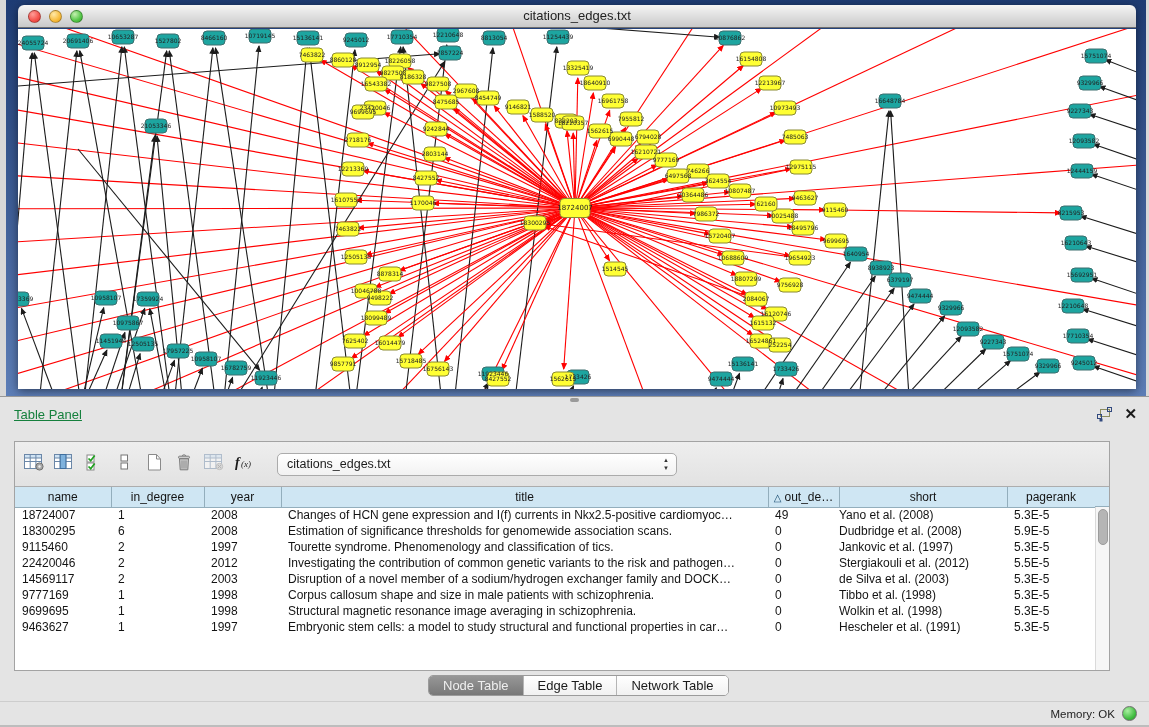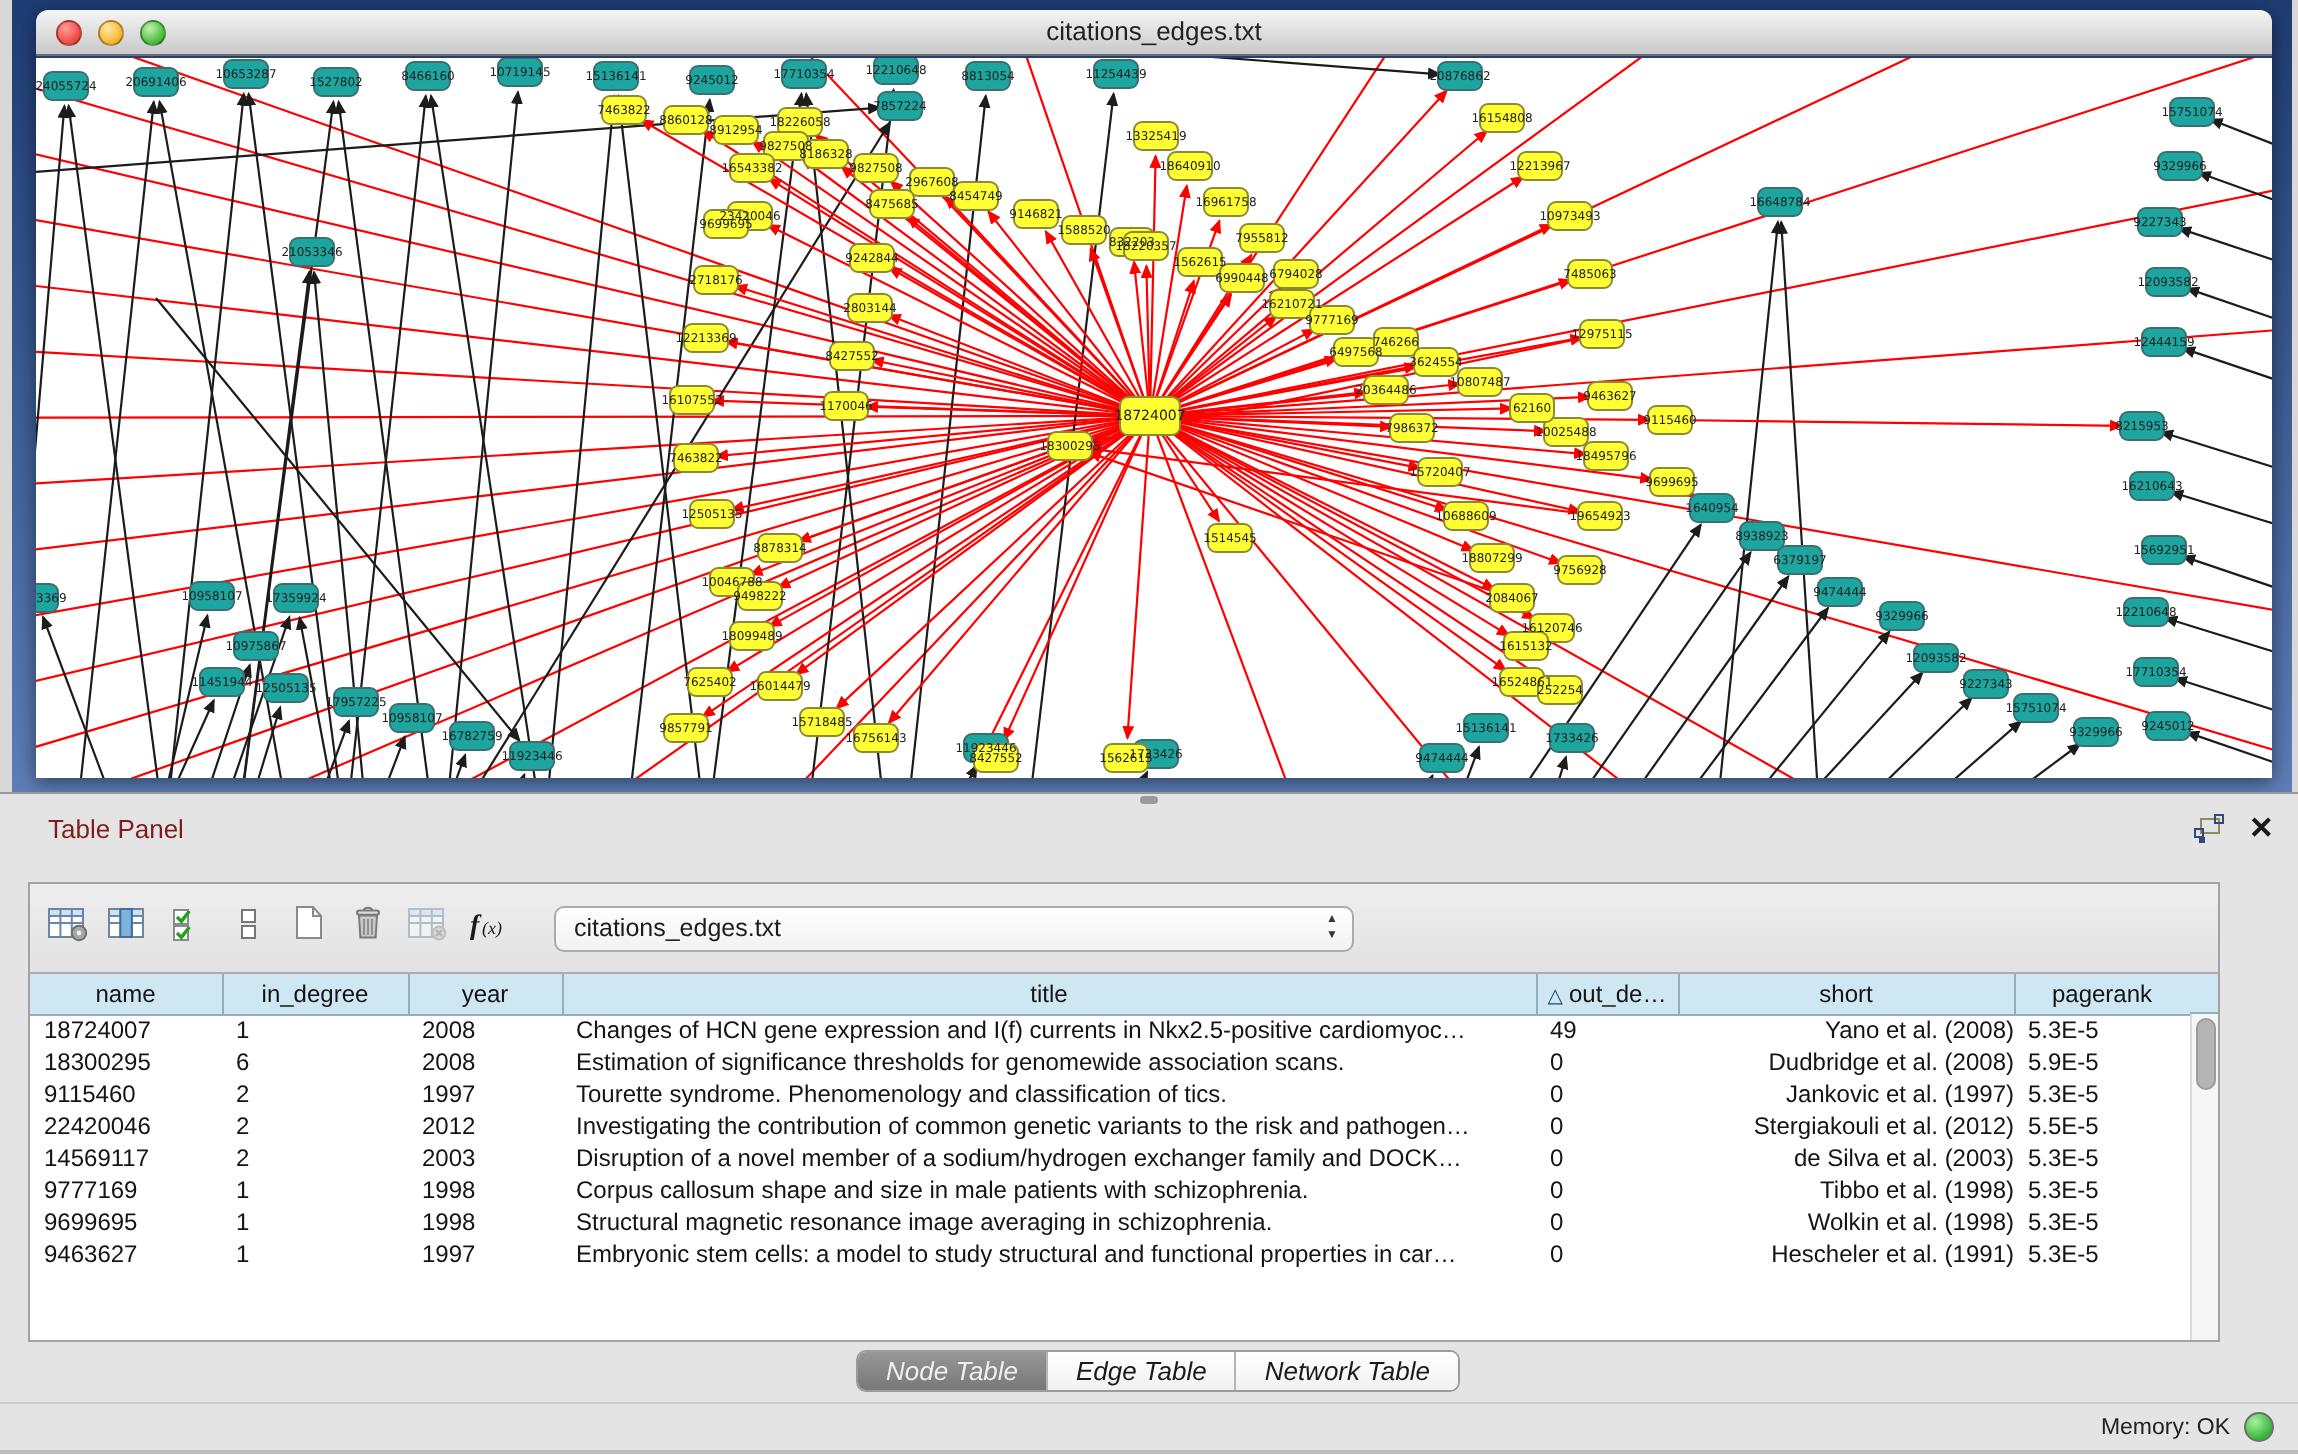--- a/index.html
+++ b/index.html
@@ -26,21 +26,21 @@
   .net-canvas { position:absolute; left:0; top:24px; right:0; bottom:0; background:#fff; overflow:hidden; }
   .net-canvas svg { position:absolute; left:0; top:0; }
   .net-canvas svg text { font-family:"DejaVu Sans", sans-serif; }
 
   
   .table-panel { position:absolute; left:0; top:396px; width:1149px; height:331px;
                  background:#e4e4e4; border-top:1px solid #989898; }
   .grip { position:absolute; left:50%; top:1px; width:9px; height:4px; margin-left:-5px;
           border-radius:2px; background:#9a9a9a; }
   .panel-header { position:relative; height:36px; }
-  .panel-title { position:absolute; left:24px; top:0; line-height:36px; font-size:13px; color:#7f1d1d; }
+  .panel-title { position:absolute; left:14px; top:0; line-height:36px; font-size:13px; color:#15803d;text-decoration:underline; }
   .panel-float { position:absolute; right:36px; top:10px; width:17px; height:15px; cursor:default; }
   .panel-close { position:absolute; right:12px; top:8px; font-size:15px; font-weight:bold; color:#1a1a1a; }
 
   .panel-box { position:absolute; left:14px; top:44px; width:1096px; height:230px;
                border:1px solid #a3a3a3; background:#fff; }
   .toolbar { position:relative; height:45px; background:linear-gradient(#eeeeee,#e2e2e2);
              border-bottom:1px solid #adadad; display:flex; align-items:center; padding-left:4px; }
   .tb-btn { width:30px; height:30px; display:flex; align-items:center; justify-content:center; }
   .tb-btn.disabled { opacity:.45; }
   .tb-combo { position:relative; margin-left:18px; width:400px; height:23px;
@@ -49,34 +49,34 @@
   .tb-combo .stepper { position:absolute; right:7px; top:2px; display:flex; flex-direction:column;
                        font-size:6px; line-height:8px; color:#333; letter-spacing:0; }
 
   .tbl-area { position:relative; height:183px; background:#fff; overflow:hidden; }
   table.data { border-collapse:collapse; table-layout:fixed; width:1080px; font-size:12px; }
   table.data th { height:20px; background:#cfe6f3; border-right:1px solid #93aebc;
                   border-bottom:1px solid #93aebc; font-weight:normal; color:#141414;
                   overflow:hidden; white-space:nowrap; }
   table.data th .sort-tri { font-size:10px; color:#14496e; margin-right:3px; }
   table.data td { height:16px; padding:0 0 0 7px; white-space:nowrap; overflow:hidden; color:#141414; }
-  table.data td.center { text-align:right; padding:0; }
+  table.data td.center { text-align:left; padding:0; }
   .hdr-corner { position:absolute; left:1080px; top:0; width:16px; height:20px;
                 background:#cfe6f3; border-bottom:1px solid #93aebc; }
   .vscroll { position:absolute; left:1080px; top:20px; bottom:0; width:16px;
              background:#f6f6f6; border-left:1px solid #dadada; }
   .vthumb { position:absolute; left:2px; top:2px; width:10px; height:36px;
             border-radius:6px; background:#b5b5b5; border:1px solid #9c9c9c; }
 
   
   .seg-tabs { position:absolute; left:428px; top:278px; height:21px; display:flex;
               border:1px solid #9b9b9b; border-radius:5px; overflow:hidden; background:#fdfdfd;
               font-size:13px; }
   .seg { padding:0 14px; line-height:19px; color:#1a1a1a; background:linear-gradient(#ffffff,#f1f1f1);
-         border-left:1px solid #b5b5b5;font-style:italic; }
+         border-left:1px solid #b5b5b5; }
   .seg:first-child { border-left:none; }
   .seg.selected { background:linear-gradient(#979797,#787878); color:#efefef; }
   .statusbar { position:absolute; left:0; right:0; top:304px; bottom:0; border-top:1px solid #cdcdcd; }
   .mem { position:absolute; right:34px; top:5px; font-size:11.5px; color:#222; line-height:15px; }
   .mem-dot { position:absolute; right:12px; top:4px; width:15px; height:15px; border-radius:50%;
              background:radial-gradient(circle at 35% 30%, #a9f0a0, #3dbb3d 65%, #2d9430);
              border:1px solid #6f6f6f; }
 </style>
 </head>
 <body>

